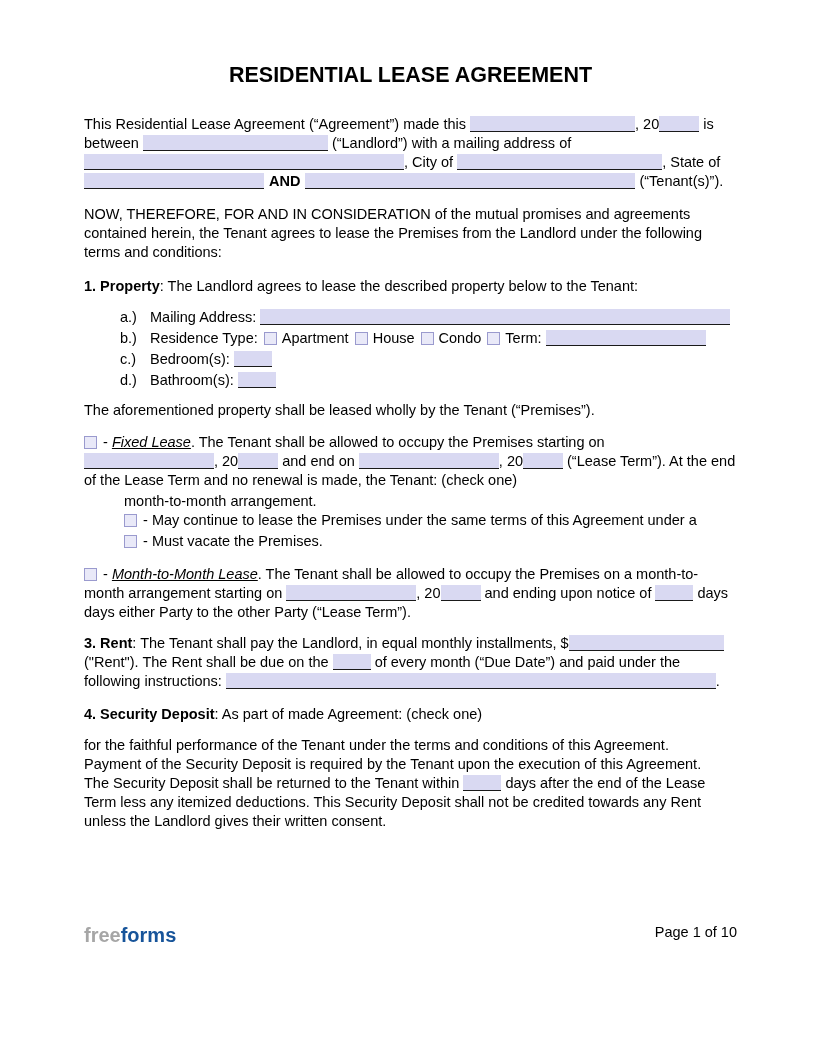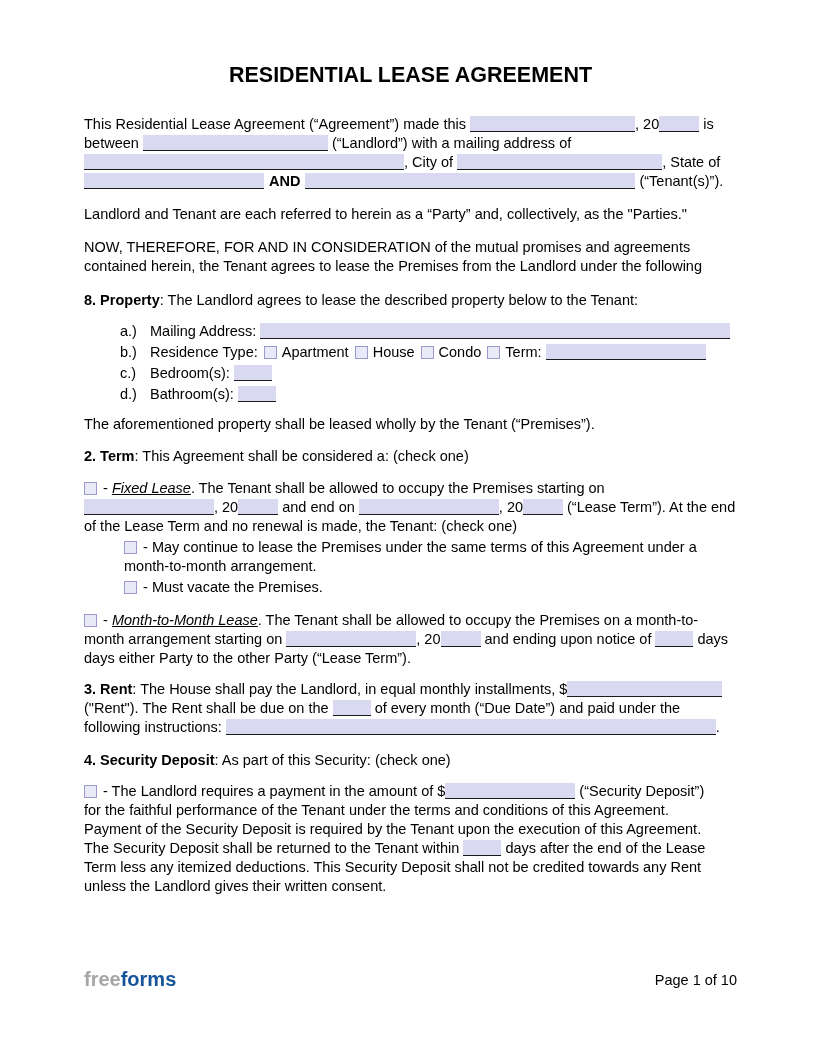--- a/index.html
+++ b/index.html
@@ -27,90 +27,88 @@
     display:inline-block;width:11px;height:11px;background:#e9e9f8;
     border:1px solid #9a9ace;vertical-align:-1.5px;margin-right:2px;
   }
   .list{margin-top:11px;}
   .li{line-height:21px;white-space:nowrap;padding-left:36px;}
   .linum{display:inline-block;width:30px;}
   .opt{margin-left:6px;}
   .opt .cb{margin-right:5px;}
   .sub{padding-left:40px;}
   .footer{
-    position:absolute;left:84px;right:82px;top:968px;
-    display:flex;justify-content:space-between;align-items:center;
+    position:absolute;left:84px;right:82px;top:924px;
+    display:flex;justify-content:space-between;align-items:flex-start;
   }
   .brand{font-size:20px;font-weight:bold;}
   .brand .free{color:#a6a6a6;}
   .brand .forms{color:#17549a;}
 </style>
 </head>
 <body>
 
 <div class="page">
 
   <div class="title">RESIDENTIAL LEASE AGREEMENT</div>
 
   <div class="para" style="margin-top:27px">
     <div class="line"><span>This Residential Lease Agreement (“Agreement”) made this </span><span class="field w165"></span><span>, 20</span><span class="field w40"></span><span> is</span></div>
     <div class="line"><span>between </span><span class="field w185"></span><span> (“Landlord”) with a mailing address of</span></div>
     <div class="line"><span class="field w320"></span><span>, City of </span><span class="field w205"></span><span>, State of</span></div>
     <div class="line"><span class="field w180"></span><span class="and">AND</span><span class="field w330"></span><span> (“Tenant(s)”).</span></div>
   </div>
 
-  <div class="para line">Landlord and Tenant are each referred to herein as a “Party” and, collectively, as the "Parties."</div>
 
   <div class="para">
     <div class="line">NOW, THEREFORE, FOR AND IN CONSIDERATION of the mutual promises and agreements</div>
     <div class="line">contained herein, the Tenant agrees to lease the Premises from the Landlord under the following</div>
+    <div class="line">terms and conditions:</div>
   </div>
 
-  <div class="para line" style="margin-top:15px"><span class="bd">8. Property</span><span>: The Landlord agrees to lease the described property below to the Tenant:</span></div>
+  <div class="para line" style="margin-top:15px"><span class="bd">1. Property</span><span>: The Landlord agrees to lease the described property below to the Tenant:</span></div>
 
   <div class="list">
     <div class="li"><span class="linum">a.)</span><span>Mailing Address: </span><span class="field w470"></span></div>
     <div class="li"><span class="linum">b.)</span><span>Residence Type:</span><span class="opt"><span class="cb"></span><span>Apartment</span></span><span class="opt"><span class="cb"></span><span>House</span></span><span class="opt"><span class="cb"></span><span>Condo</span></span><span class="opt"><span class="cb"></span><span>Term: </span></span><span class="field w160"></span></div>
     <div class="li"><span class="linum">c.)</span><span>Bedroom(s): </span><span class="field w38"></span></div>
     <div class="li"><span class="linum">d.)</span><span>Bathroom(s): </span><span class="field w38"></span></div>
   </div>
 
   <div class="para line" style="margin-top:10px">The aforementioned property shall be leased wholly by the Tenant (“Premises”).</div>
 
-  <div class="para line" style="margin-top:13px"><span class="bd">2. Term</span><span>: This Agreement shall be considered a: (check one)</span></div>
 
   <div class="para" style="margin-top:13px">
     <div class="line"><span class="cb"></span><span> - </span><span class="iu">Fixed Lease</span><span>. The Tenant shall be allowed to occupy the Premises starting on</span></div>
     <div class="line"><span class="field w130"></span><span>, 20</span><span class="field w40"></span><span> and end on </span><span class="field w140"></span><span>, 20</span><span class="field w40"></span><span> (“Lease Term”). At the end</span></div>
     <div class="line">of the Lease Term and no renewal is made, the Tenant: (check one)</div>
     <div class="sub" style="margin-top:2px">
+      <div class="line">month-to-month arrangement.</div>
       <div class="line"><span class="cb"></span><span> - May continue to lease the Premises under the same terms of this Agreement under a</span></div>
-      <div class="line">month-to-month arrangement.</div>
     </div>
     <div class="sub" style="margin-top:2px">
       <div class="line"><span class="cb"></span><span> - Must vacate the Premises.</span></div>
     </div>
   </div>
 
   <div class="para">
     <div class="line"><span class="cb"></span><span> - </span><span class="iu">Month-to-Month Lease</span><span>. The Tenant shall be allowed to occupy the Premises on a month-to-</span></div>
     <div class="line"><span>month arrangement starting on </span><span class="field w130"></span><span>, 20</span><span class="field w40"></span><span> and ending upon notice of </span><span class="field w38"></span><span> days</span></div>
     <div class="line">days either Party to the other Party (“Lease Term”).</div>
   </div>
 
   <div class="para" style="margin-top:12px">
-    <div class="line"><span class="bd">3. Rent</span><span>: The House shall pay the Landlord, in equal monthly installments, $</span><span class="field w155"></span></div>
+    <div class="line"><span class="bd">3. Rent</span><span>: The Tenant shall pay the Landlord, in equal monthly installments, $</span><span class="field w155"></span></div>
     <div class="line"><span>("Rent"). The Rent shall be due on the </span><span class="field w38"></span><span> of every month (“Due Date”) and paid under the</span></div>
     <div class="line"><span>following instructions: </span><span class="field w490"></span><span>.</span></div>
   </div>
 
-  <div class="para line"><span class="bd">4. Security Deposit</span><span>: As part of this Security: (check one)</span></div>
+  <div class="para line"><span class="bd">4. Security Deposit</span><span>: As part of made Agreement: (check one)</span></div>
 
   <div class="para" style="margin-top:12px">
-    <div class="line"><span class="cb"></span><span> - The Landlord requires a payment in the amount of $</span><span class="field w130"></span><span> (“Security Deposit”)</span></div>
     <div class="line">for the faithful performance of the Tenant under the terms and conditions of this Agreement.</div>
     <div class="line">Payment of the Security Deposit is required by the Tenant upon the execution of this Agreement.</div>
     <div class="line"><span>The Security Deposit shall be returned to the Tenant within </span><span class="field w38"></span><span> days after the end of the Lease</span></div>
     <div class="line">Term less any itemized deductions. This Security Deposit shall not be credited towards any Rent</div>
     <div class="line">unless the Landlord gives their written consent.</div>
   </div>
 
 
   <div class="footer">
     <div class="brand"><span class="free">free</span><span class="forms">forms</span></div>

